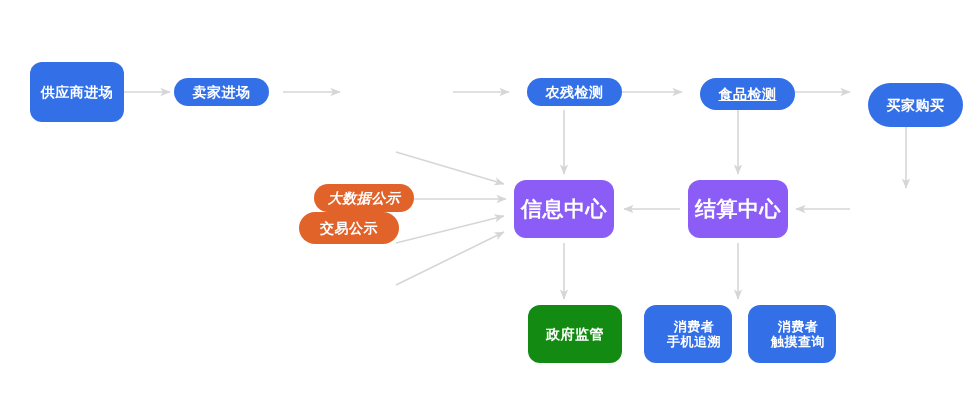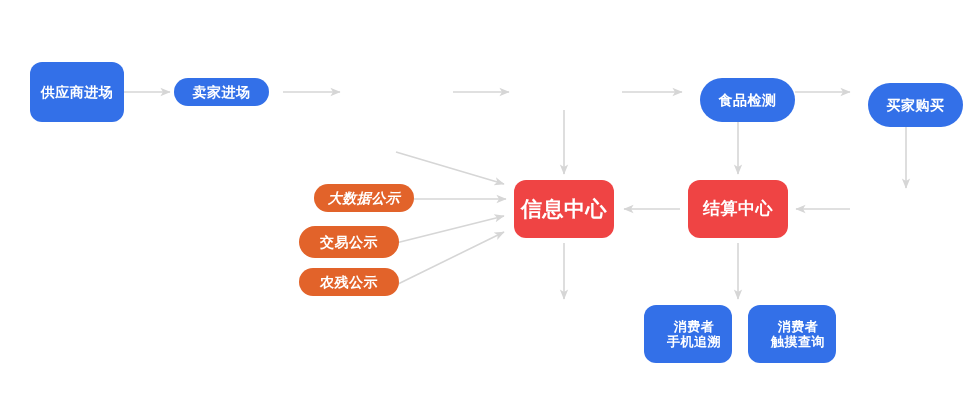--- a/index.html
+++ b/index.html
@@ -34,29 +34,29 @@
     color: #ffffff;
     box-sizing: border-box;
     line-height: 1.18;
     white-space: pre-line;
     letter-spacing: 0.5px;
     font-weight: 700;
     z-index: 2;
   }
   .n-blue      { background: #3370e8; }
   .n-orange    { background: #e2632a; }
-  .n-hub       { background: #ef4444; }
+  .n-hub       { background: #8b5cf6; }
   .n-green     { background: #138b13; }
 
   .r-pill      { border-radius: 999px; }
   .r-soft-lg   { border-radius: 12px; }
 
   .fs-13 { font-size: 13px; padding-left: 12px; }
   .fs-14 { font-size: 14px; margin-left: 10px; }
-  .fs-15 { font-size: 17px; }
+  .fs-15 { font-size: 21px; }
   .fs-21 { font-size: 21px; }
 </style>
 </head>
 <body>
 
 <div id="canvas">
 
   <svg id="edge-layer" viewBox="0 0 970 420" xmlns="http://www.w3.org/2000/svg">
     <defs>
       <marker id="ah" markerWidth="7" markerHeight="7" refX="6" refY="3" orient="auto" markerUnits="strokeWidth">
@@ -86,37 +86,38 @@
       <line x1="564" y1="243" x2="564" y2="299"></line>
       <line x1="738" y1="243" x2="738" y2="299"></line>
     </g>
   </svg>
 
   <div class="node n-blue r-soft-lg fs-14" style="left:20px; top:62px; width:94px; height:60px;">供应商进场</div>
 
   <div class="node n-blue r-pill fs-14" style="left:164px; top:78px; width:95px; height:28px;">卖家进场</div>
 
 
+  <div class="node n-blue r-pill fs-14" style="left:517px; top:78px; width:95px; height:28px;">农残检测</div>
 
-  <div class="node n-blue r-pill fs-14" style="left:690px; top:78px; width:95px; height:44px;">食品检测</div>
+  <div class="node n-blue r-pill fs-14" style="left:690px; top:78px; width:95px; height:32px;text-decoration:underline;">食品检测</div>
 
   <div class="node n-blue r-pill fs-14" style="left:858px; top:83px; width:95px; height:44px;">买家购买</div>
 
 
 
   <div class="node n-orange r-pill fs-14" style="left:304px; top:184px; width:100px; height:28px;font-style:italic;">大数据公示</div>
 
-  <div class="node n-orange r-pill fs-14" style="left:289px; top:226px; width:100px; height:32px;">交易公示</div>
+  <div class="node n-orange r-pill fs-14" style="left:289px; top:212px; width:100px; height:32px;">交易公示</div>
 
-  <div class="node n-orange r-pill fs-14" style="left:289px; top:268px; width:100px; height:28px;">农残公示</div>
 
   <div class="node n-hub r-soft-lg fs-21" style="left:514px; top:180px; width:100px; height:58px;">信息中心</div>
 
   <div class="node n-hub r-soft-lg fs-15" style="left:688px; top:180px; width:100px; height:58px;">结算中心</div>
 
+  <div class="node n-green r-soft-lg fs-14" style="left:518px; top:305px; width:94px; height:58px;">政府监管</div>
 
   <div class="node n-blue r-soft-lg fs-13" style="left:644px; top:305px; width:88px; height:58px;">消费者
 手机追溯</div>
 
   <div class="node n-blue r-soft-lg fs-13" style="left:748px; top:305px; width:88px; height:58px;">消费者
 触摸查询</div>
 
 </div>
 
 </body></html>

